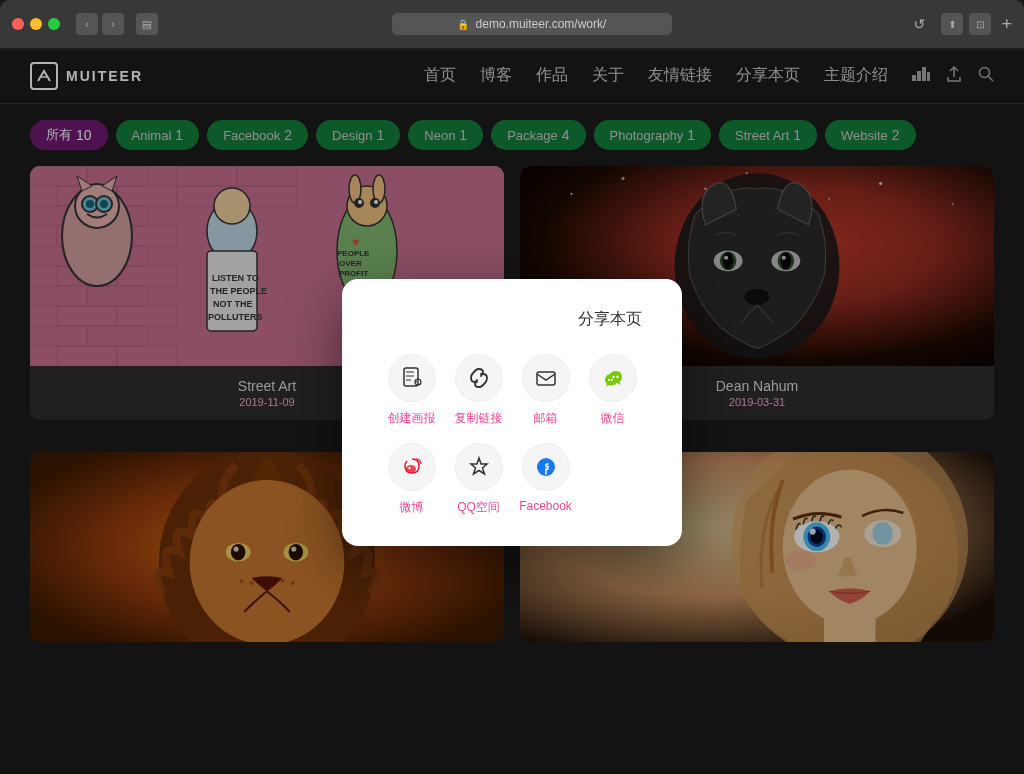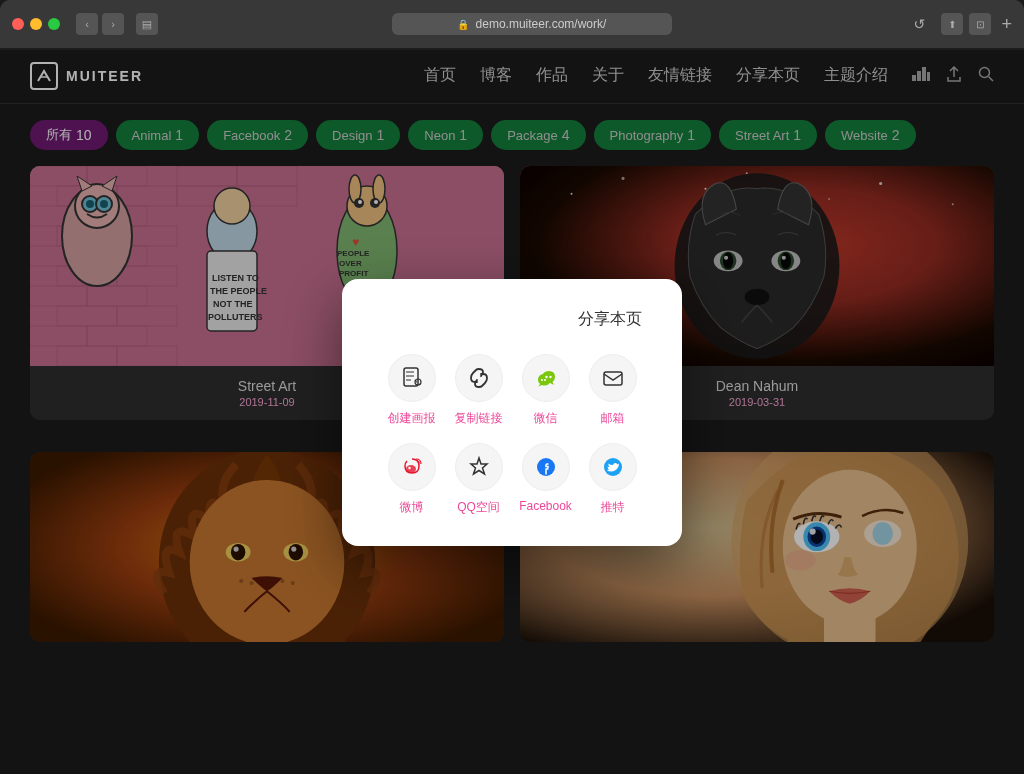--- a/index.html
+++ b/index.html
@@ -720,39 +720,39 @@
             <path d="M 9 13 Q 7 15 7 17 Q 7 20 11 20 Q 13 20 14 19 L 17 16 Q 19 14 19 11 Q 19 7 15 7 L 13 7" stroke="#333" stroke-width="1.8" fill="none" stroke-linecap="round"></path>
             <path d="M 13 9 Q 15 7 15 5 Q 15 2 11 2 Q 9 2 8 3 L 5 6 Q 3 8 3 11 Q 3 15 7 15 L 9 15" stroke="#333" stroke-width="1.8" fill="none" stroke-linecap="round"></path>
           </svg>
         </div>
         <span class="share-icon-label">复制链接</span>
       </div>
 
       <div class="share-item">
         <div class="share-icon-circle">
           <svg width="22" height="22" viewBox="0 0 22 22" fill="none">
+            <rect x="2" y="5" width="18" height="13" rx="2" stroke="#333" stroke-width="1.5" fill="none"></rect>
+            <path d="M 2 7 L 11 13 L 20 7" stroke="#333" stroke-width="1.5" fill="none"></path>
+          </svg>
+        </div>
+        <span class="share-icon-label">邮箱</span>
+      </div>
+
+      <div class="share-item">
+        <div class="share-icon-circle">
+          <svg width="22" height="22" viewBox="0 0 22 22" fill="none">
             <path d="M 14 4 Q 20 4 20 10 Q 20 13 17.5 15 L 19 18 L 15 16 Q 14 16.5 13 17 Q 7 17 7 11 Q 7 4 14 4Z" fill="#7ac70c" stroke="none"></path>
             <path d="M 8 7 Q 3 8 3 13 Q 3 15.5 5 17 L 3.5 19.5 L 7 18 Q 8 18.5 9 18.5 Q 12 18.5 14 17" fill="#7ac70c" stroke="none"></path>
             <circle cx="11.5" cy="10" r="1.2" fill="white"></circle>
             <circle cx="15.5" cy="10" r="1.2" fill="white"></circle>
             <circle cx="7" cy="13" r="1" fill="white"></circle>
             <circle cx="10" cy="13" r="1" fill="white"></circle>
           </svg>
         </div>
         <span class="share-icon-label">微信</span>
-      </div>
-
-      <div class="share-item">
-        <div class="share-icon-circle">
-          <svg width="22" height="22" viewBox="0 0 22 22" fill="none">
-            <rect x="2" y="5" width="18" height="13" rx="2" stroke="#333" stroke-width="1.5" fill="none"></rect>
-            <path d="M 2 7 L 11 13 L 20 7" stroke="#333" stroke-width="1.5" fill="none"></path>
-          </svg>
-        </div>
-        <span class="share-icon-label">邮箱</span>
       </div>
 
       <div class="share-item">
         <div class="share-icon-circle">
           <svg width="22" height="22" viewBox="0 0 22 22" fill="none">
             <path d="M 11 3 Q 18 3 18 10 Q 18 17 11 17 Q 4 17 4 10 Q 4 7 6 5" stroke="#e6162d" stroke-width="1.5" fill="none"></path>
             <ellipse cx="10" cy="13" rx="5" ry="4" fill="#e6162d" opacity="0.8"></ellipse>
             <circle cx="8.5" cy="12" r="1.2" fill="white"></circle>
             <path d="M 16 5 Q 18 5 18 7" stroke="#e6162d" stroke-width="1.2" fill="none"></path>
             <path d="M 15 3 Q 20 3 20 8" stroke="#e6162d" stroke-width="1.2" fill="none"></path>
@@ -773,25 +773,16 @@
       <div class="share-item">
         <div class="share-icon-circle">
           <svg width="22" height="22" viewBox="0 0 22 22" fill="none">
             <circle cx="11" cy="11" r="9" fill="#1877f2"></circle>
             <path d="M 13 8 L 12 8 Q 11 8 11 9 L 11 10.5 L 13 10.5 L 12.7 13 L 11 13 L 11 18" stroke="white" stroke-width="1.5" fill="none" stroke-linecap="round"></path>
           </svg>
         </div>
         <span class="share-icon-label">Facebook</span>
       </div>
 
-      <div class="share-item">
-        <div class="share-icon-circle">
-          <svg width="22" height="22" viewBox="0 0 22 22" fill="none">
-            <circle cx="11" cy="11" r="9" fill="#1da1f2"></circle>
-            <path d="M 5 14.5 Q 7 15.5 9 15.5 Q 14 15.5 16.5 10.5 L 17 7.5 L 15.5 8.5 Q 15 7 13.5 7 Q 11.5 7 11 9 Q 8 9 6.5 7.5 Q 6 9.5 7.5 11 Q 6.5 11 5.5 10.5 Q 5.5 12.5 7 13.5 Q 6 13.5 5 14.5Z" fill="white"></path>
-          </svg>
-        </div>
-        <span class="share-icon-label">推特</span>
-      </div>
 
     </div>
   </div>
 </div>
 
 </body></html>

